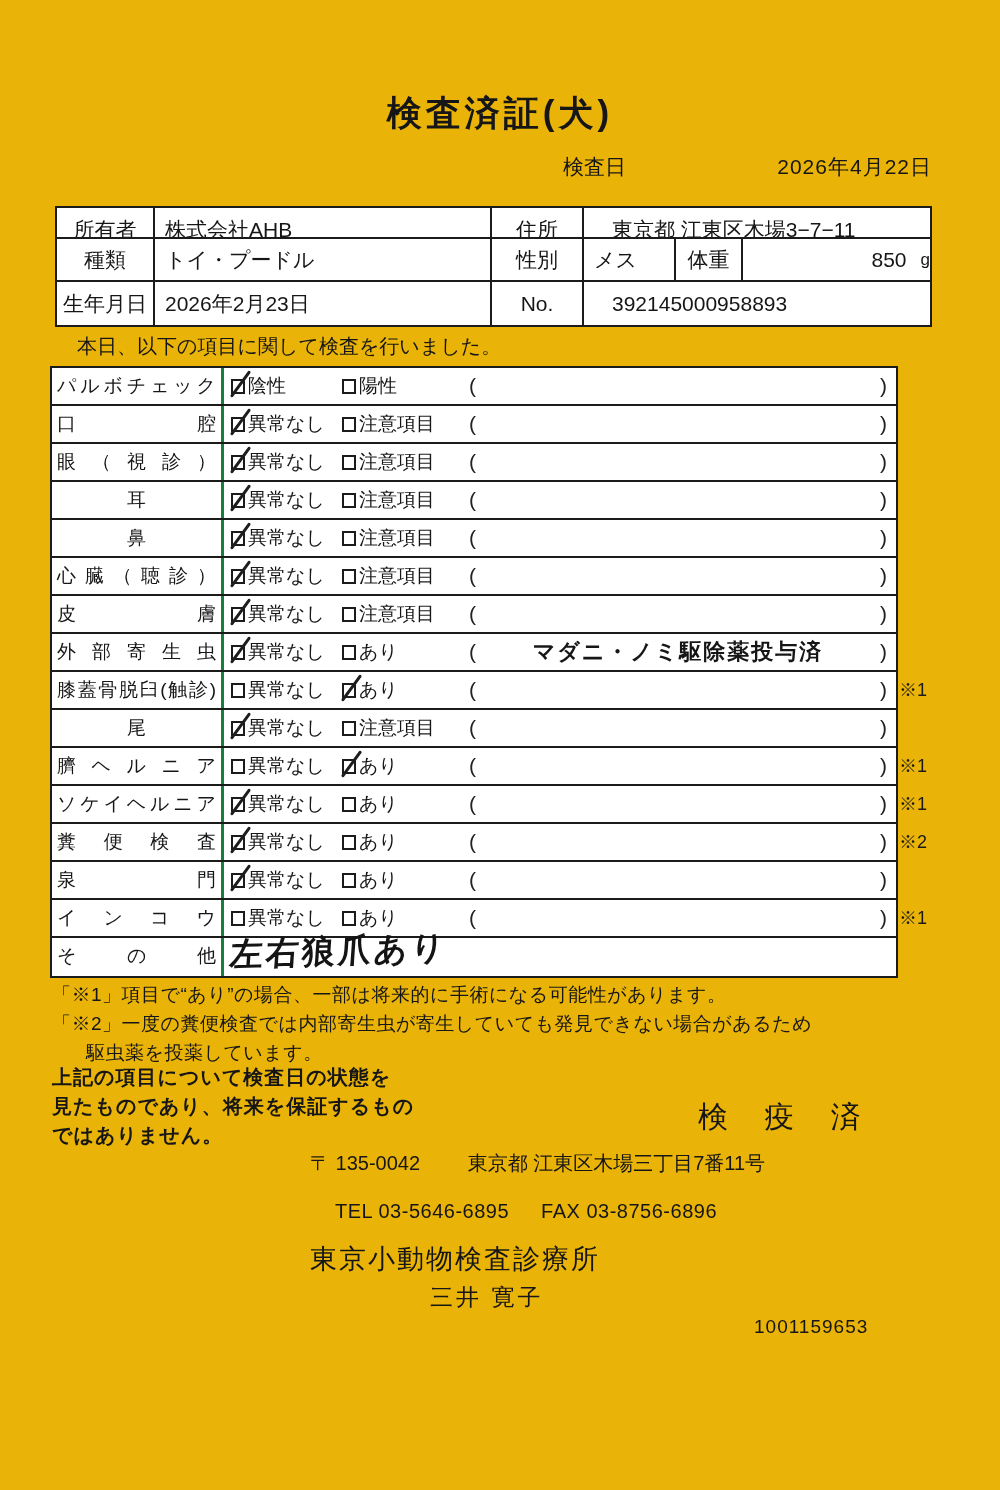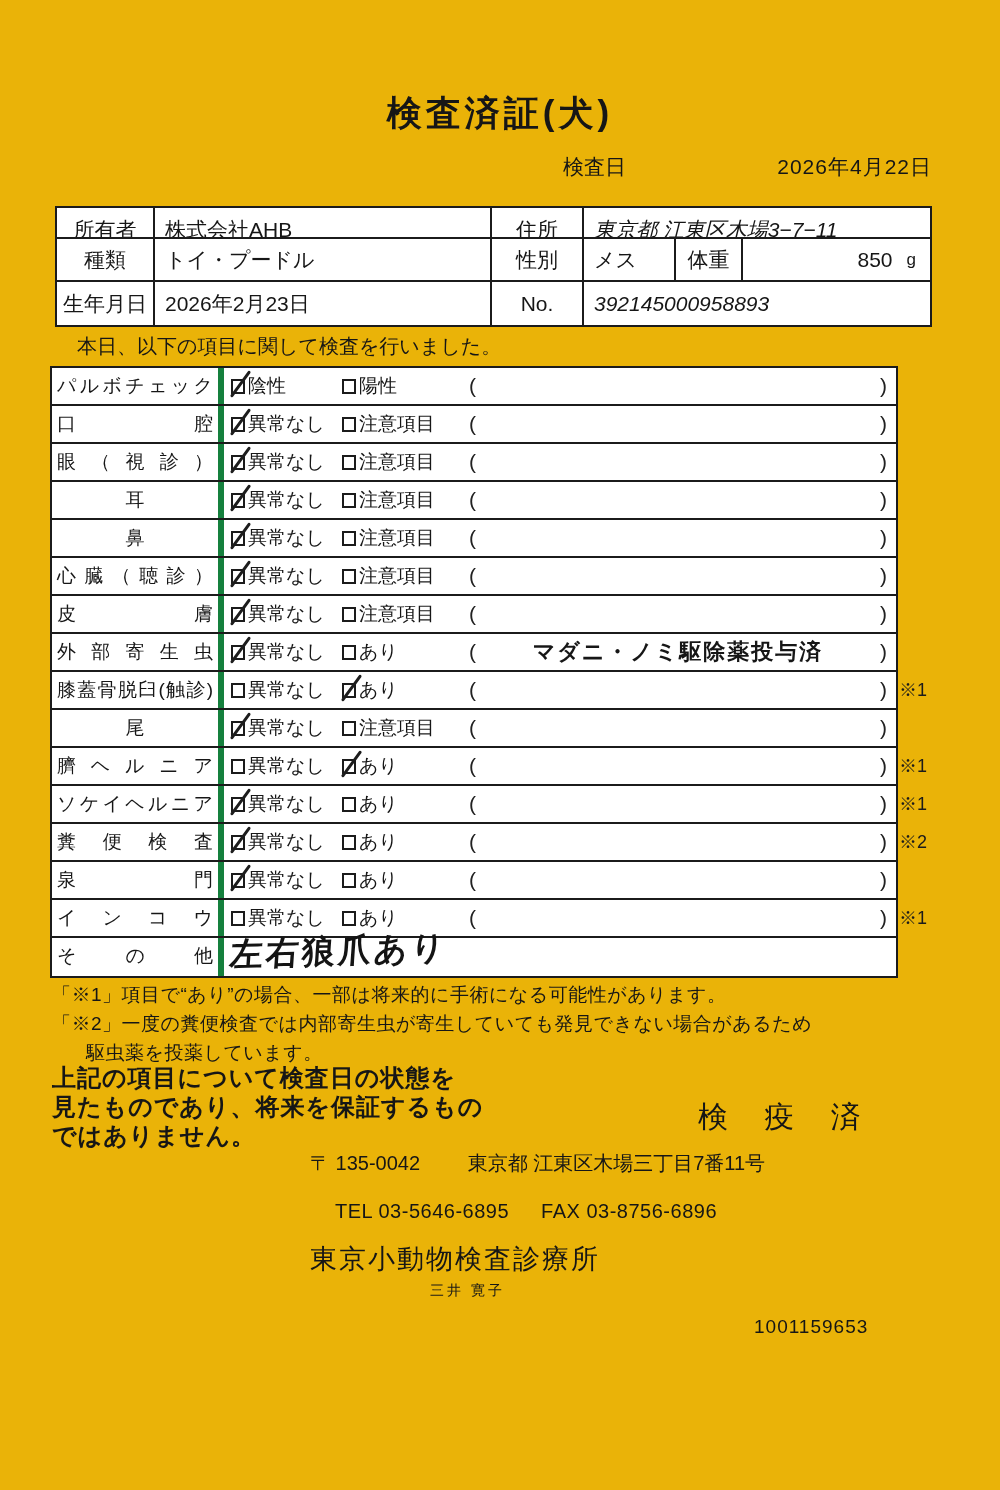--- a/index.html
+++ b/index.html
@@ -23,35 +23,35 @@
   .t-pet   { top:237px; height:90px; }
   .i-row { display:flex; height:44px; }
   .t-pet .i-row { height:43px; }
   .t-pet .i-row:first-child { border-bottom:2px solid #1b1b1b; }
   .i-cell { display:flex; align-items:center; border-right:2px solid #1b1b1b; font-size:21px; }
   .i-cell:last-child { border-right:none; }
   .i-label { justify-content:center; }
   .c-w97  { width:98px; }
   .c-w337 { width:337px; padding-left:10px; }
   .c-w86  { width:92px; }
-  .c-flex { flex:1; padding-left:10px;font-style:italic; }
+  .c-flex { flex:1; padding-left:28px; }
   .c-w92  { width:92px; padding-left:10px; }
   .c-w67  { width:67px; justify-content:center; padding-left:0; }
-  .c-weight { flex:1; justify-content:flex-end; padding-right:14px; }
+  .c-weight { flex:1; justify-content:flex-end; }
   .weight-unit { font-size:17px; margin-left:14px; }
 
   
   .intro { position:absolute; top:333px; left:52px; font-size:20px;margin-left:25px; }
 
   
   .checklist { position:absolute; top:366px; left:50px; width:848px; border:2px solid #1b1b1b; background:#fff; }
   .cl-row { position:relative; display:flex; height:38px; border-bottom:2px solid #1b1b1b; align-items:center; }
   .cl-row:last-child { border-bottom:none; }
   .row-label {
-    width:172px; height:100%; border-right:6px solid #15803d;
+    width:172px; height:100%; border-right:3px solid #15803d;
     font-size:19px; padding:0 5px; display:block;
     line-height:36px; text-align:justify; text-align-last:justify;
     white-space:nowrap; overflow:hidden;
   }
   .row-label.single { text-align-last:center; }
   .opt { display:flex; align-items:center; font-size:19px; white-space:nowrap;padding-left:12px; }
   .opt1 { width:106px; padding-left:7px; }
   .opt2 { width:135px; }
   .cb {
     position:relative; display:inline-block; width:14px; height:15px;
@@ -68,30 +68,30 @@
   .handwritten {
     position:absolute; left:178px; top:-9px; font-size:33px; font-weight:bold;
     transform:rotate(-2deg) skewX(-6deg); letter-spacing:3px; color:#141414; white-space:nowrap;
   }
 
   
   .fn { position:absolute; font-size:19px; letter-spacing:0.5px; }
   .fn1 { top:982px;  left:52px; }
   .fn2 { top:1011px; left:52px; }
   .fn3 { top:1040px; left:86px; }
-  .disclaimer { position:absolute; top:1063px; left:52px; font-size:24px; font-weight:bold; line-height:29px; letter-spacing:1px; }
+  .disclaimer { position:absolute; top:1063px; left:52px; font-size:20px; font-weight:bold; line-height:29px; letter-spacing:1px; }
   .quarantine { position:absolute; top:1097px; left:698px; font-size:30px; letter-spacing:14px; white-space:nowrap; }
 
   
   .postal-line { position:absolute; top:1150px; left:310px; font-size:20px; }
   .postal-line .addr { margin-left:42px; }
   .tel-line { position:absolute; top:1200px; left:335px; font-size:20px; letter-spacing:0.5px; }
   .tel-line .fax { margin-left:26px; }
   .clinic-name { position:absolute; top:1241px; left:310px; font-size:27px; letter-spacing:2px; }
-  .vet-name { position:absolute; top:1282px; left:430px; font-size:14px; letter-spacing:3px; }
+  .vet-name { position:absolute; top:1282px; left:430px; font-size:23px; letter-spacing:3px; }
   .serial { position:absolute; top:1316px; left:754px; font-size:19px; letter-spacing:1px; }
 </style>
 </head>
 <body>
 
 <div class="page">
 
   <div class="doc-title">検査済証(犬)</div>
 
   <div class="insp-date-label">検査日</div>

